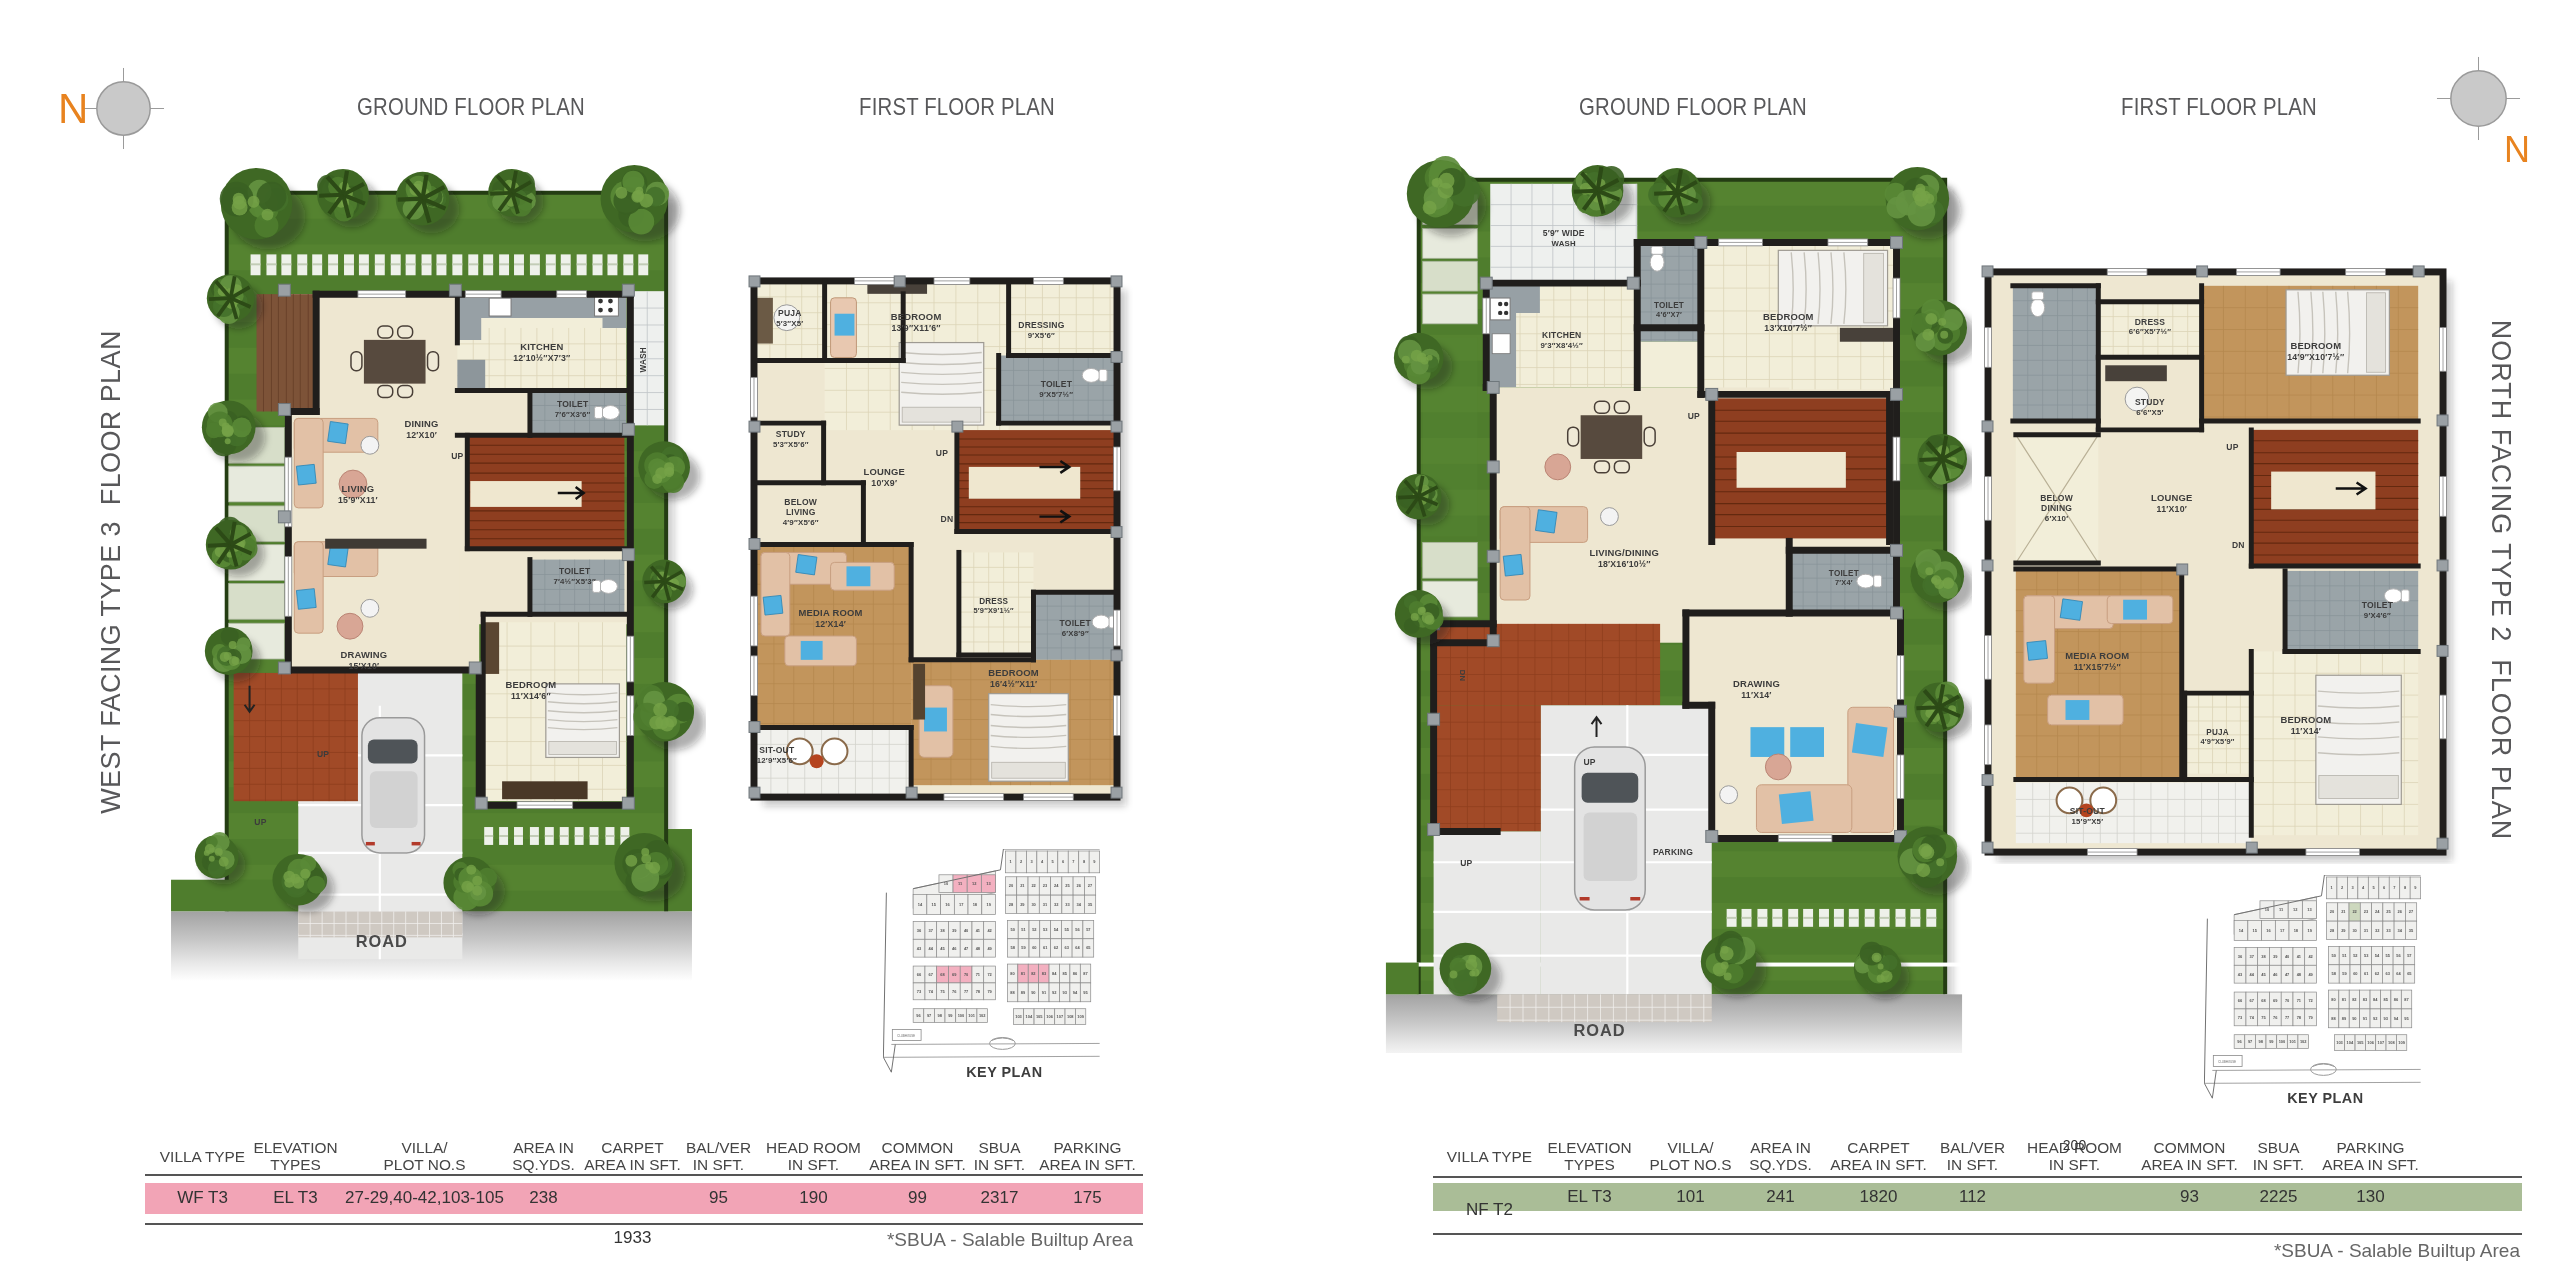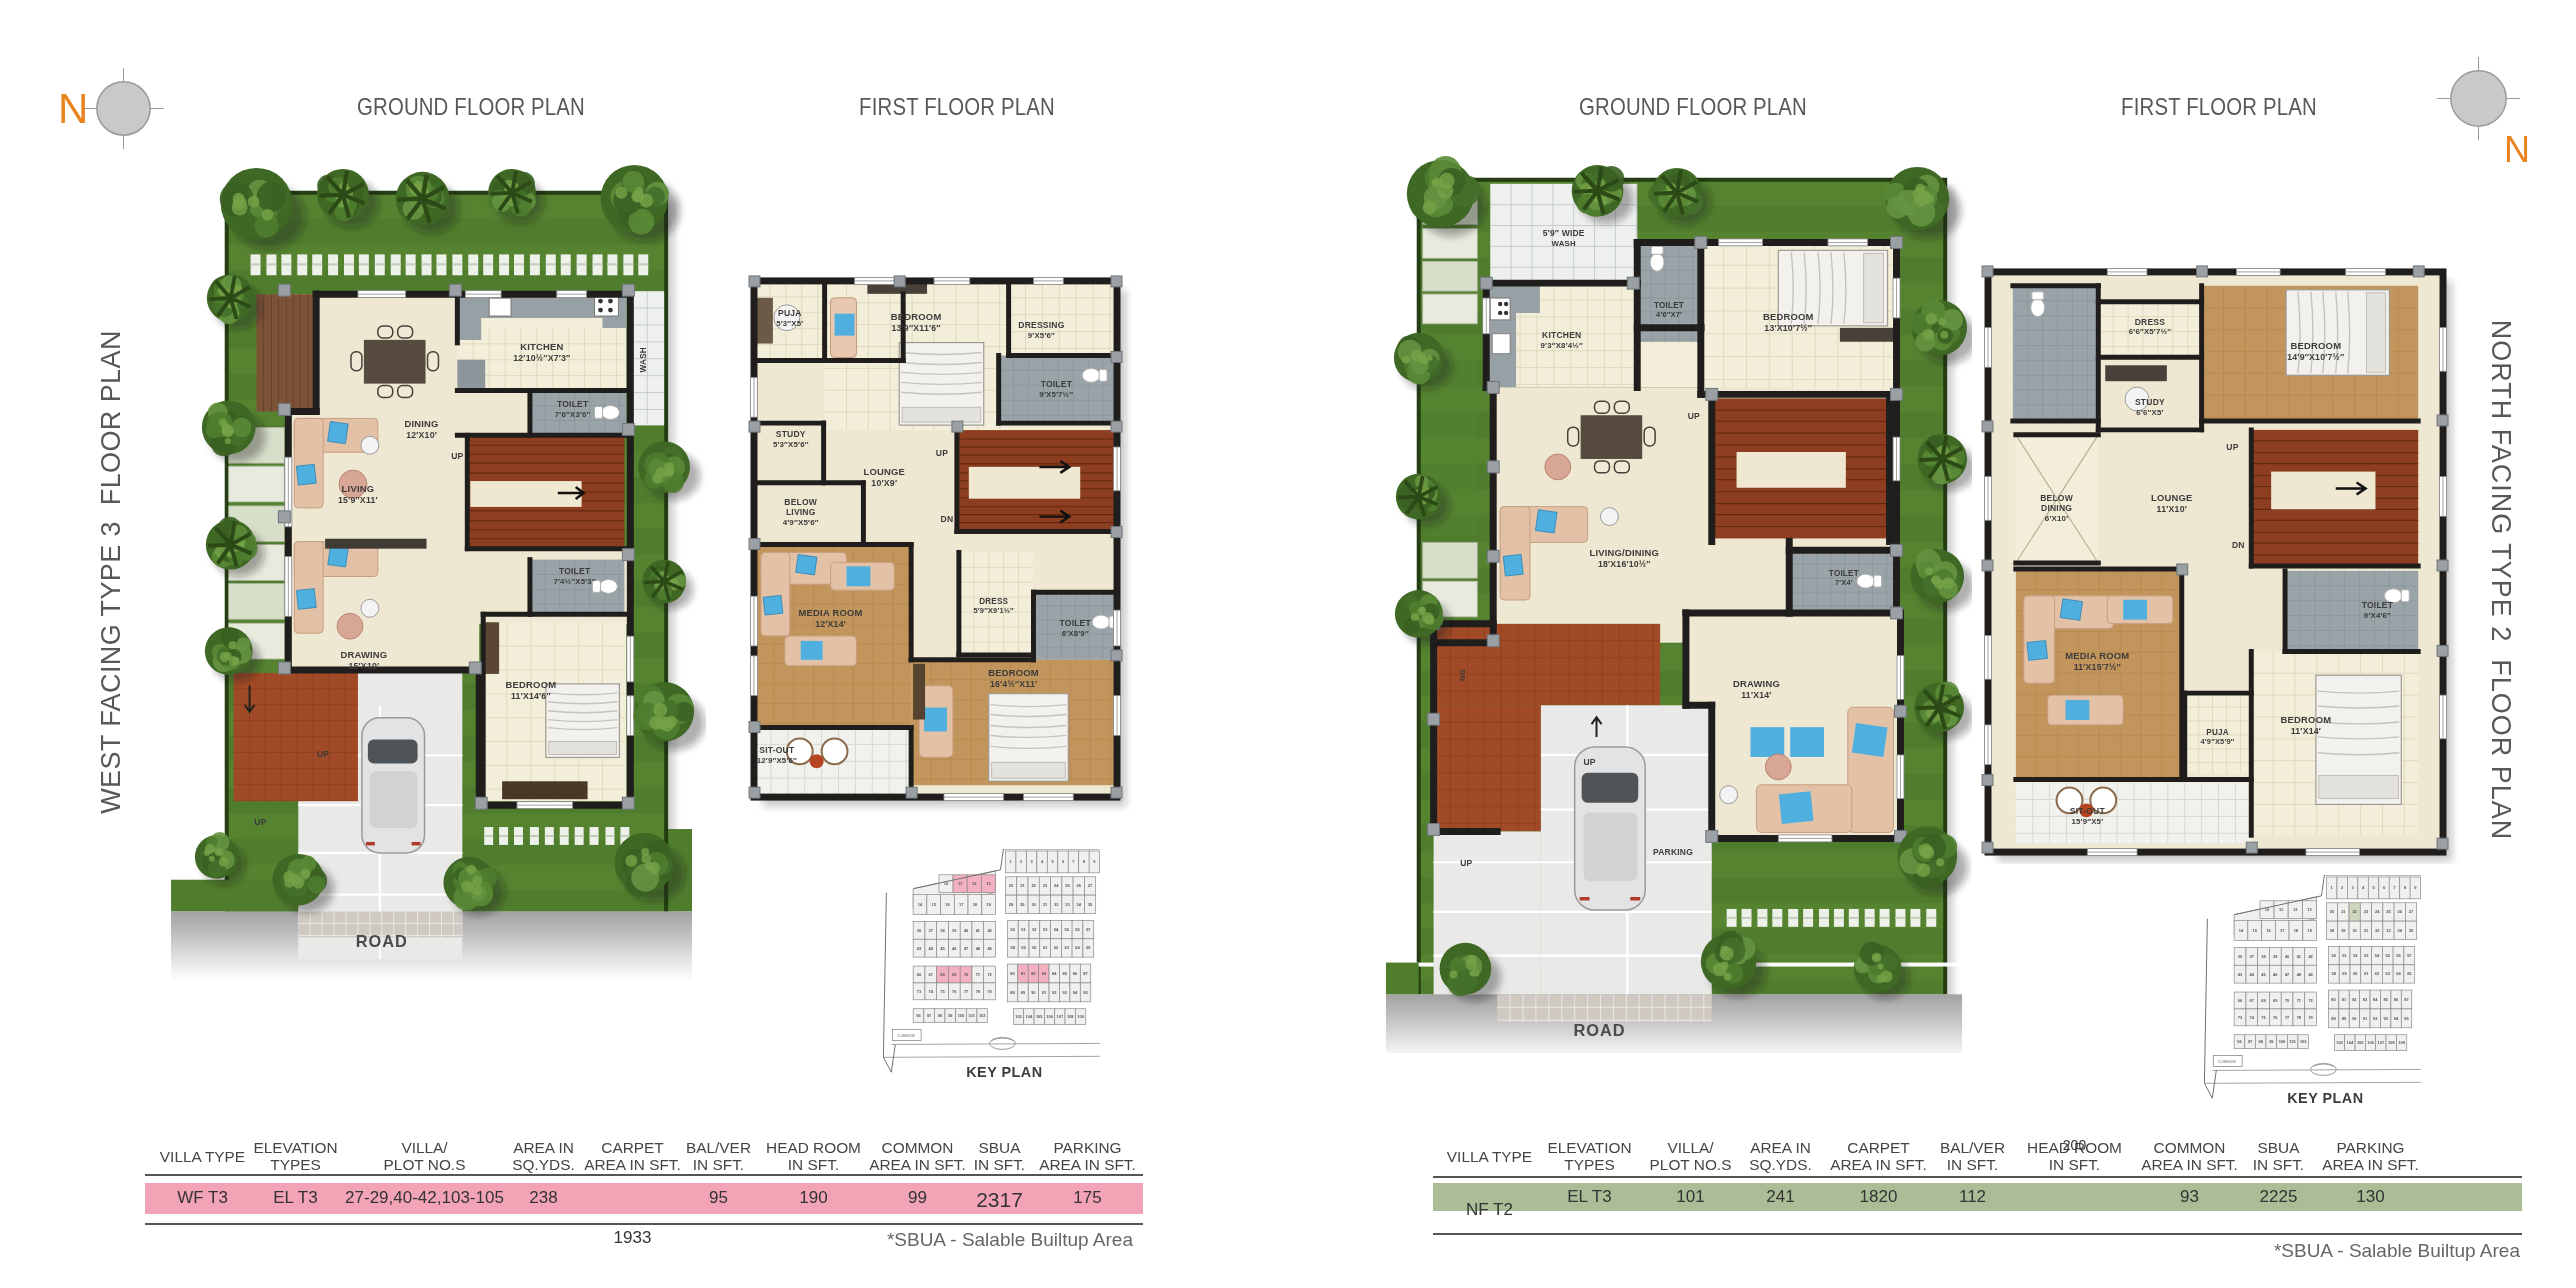--- a/index.html
+++ b/index.html
@@ -2453,21 +2453,21 @@
     <div style="position:absolute;left:145px;top:1174px;width:998px;height:2px;background:#555"></div>
     <div style="position:absolute;left:145px;top:1183px;width:998px;height:31px;background:#f2a4b6"></div>
     <div style="position:absolute;left:113px;top:1188px;width:179px;text-align:center;font-size:17px;color:#333;">WF T3</div>
     <div style="position:absolute;left:206px;top:1188px;width:179px;text-align:center;font-size:17px;color:#333;">EL T3</div>
     <div style="position:absolute;left:335px;top:1188px;width:179px;text-align:center;font-size:17px;color:#333;">27-29,40-42,103-105</div>
     <div style="position:absolute;left:454px;top:1188px;width:179px;text-align:center;font-size:17px;color:#333;">238</div>
     <div style="position:absolute;left:543px;top:1188px;width:179px;text-align:center;font-size:17px;color:#333;margin-top:40px;">1933</div>
     <div style="position:absolute;left:629px;top:1188px;width:179px;text-align:center;font-size:17px;color:#333;">95</div>
     <div style="position:absolute;left:724px;top:1188px;width:179px;text-align:center;font-size:17px;color:#333;">190</div>
     <div style="position:absolute;left:828px;top:1188px;width:179px;text-align:center;font-size:17px;color:#333;">99</div>
-    <div style="position:absolute;left:910px;top:1188px;width:179px;text-align:center;font-size:21px;color:#333;">2317</div>
+    <div style="position:absolute;left:910px;top:1188px;width:179px;text-align:center;font-size:17px;color:#333;">2317</div>
     <div style="position:absolute;left:998px;top:1188px;width:179px;text-align:center;font-size:17px;color:#333;">175</div>
     <div style="position:absolute;left:145px;top:1223px;width:998px;height:2px;background:#555"></div>
     <div style="position:absolute;left:716px;top:1229px;width:417px;text-align:right;font-size:19px;color:#666;">*SBUA - Salable Builtup Area</div>
     <div style="position:absolute;left:1400px;top:1148px;width:179px;text-align:center;font-size:15.4px;color:#454545;">VILLA TYPE</div>
     <div style="position:absolute;left:1500px;top:1139px;width:179px;text-align:center;font-size:15.4px;color:#454545;line-height:17px;">ELEVATION<br>TYPES</div>
     <div style="position:absolute;left:1601px;top:1139px;width:179px;text-align:center;font-size:15.4px;color:#454545;line-height:17px;">VILLA/<br>PLOT NO.S</div>
     <div style="position:absolute;left:1691px;top:1139px;width:179px;text-align:center;font-size:15.4px;color:#454545;line-height:17px;">AREA IN<br>SQ.YDS.</div>
     <div style="position:absolute;left:1789px;top:1139px;width:179px;text-align:center;font-size:15.4px;color:#454545;line-height:17px;">CARPET<br>AREA IN SFT.</div>
     <div style="position:absolute;left:1883px;top:1139px;width:179px;text-align:center;font-size:15.4px;color:#454545;line-height:17px;">BAL/VER<br>IN SFT.</div>
     <div style="position:absolute;left:1985px;top:1139px;width:179px;text-align:center;font-size:15.4px;color:#454545;line-height:17px;">HEAD ROOM<br>IN SFT.</div>

